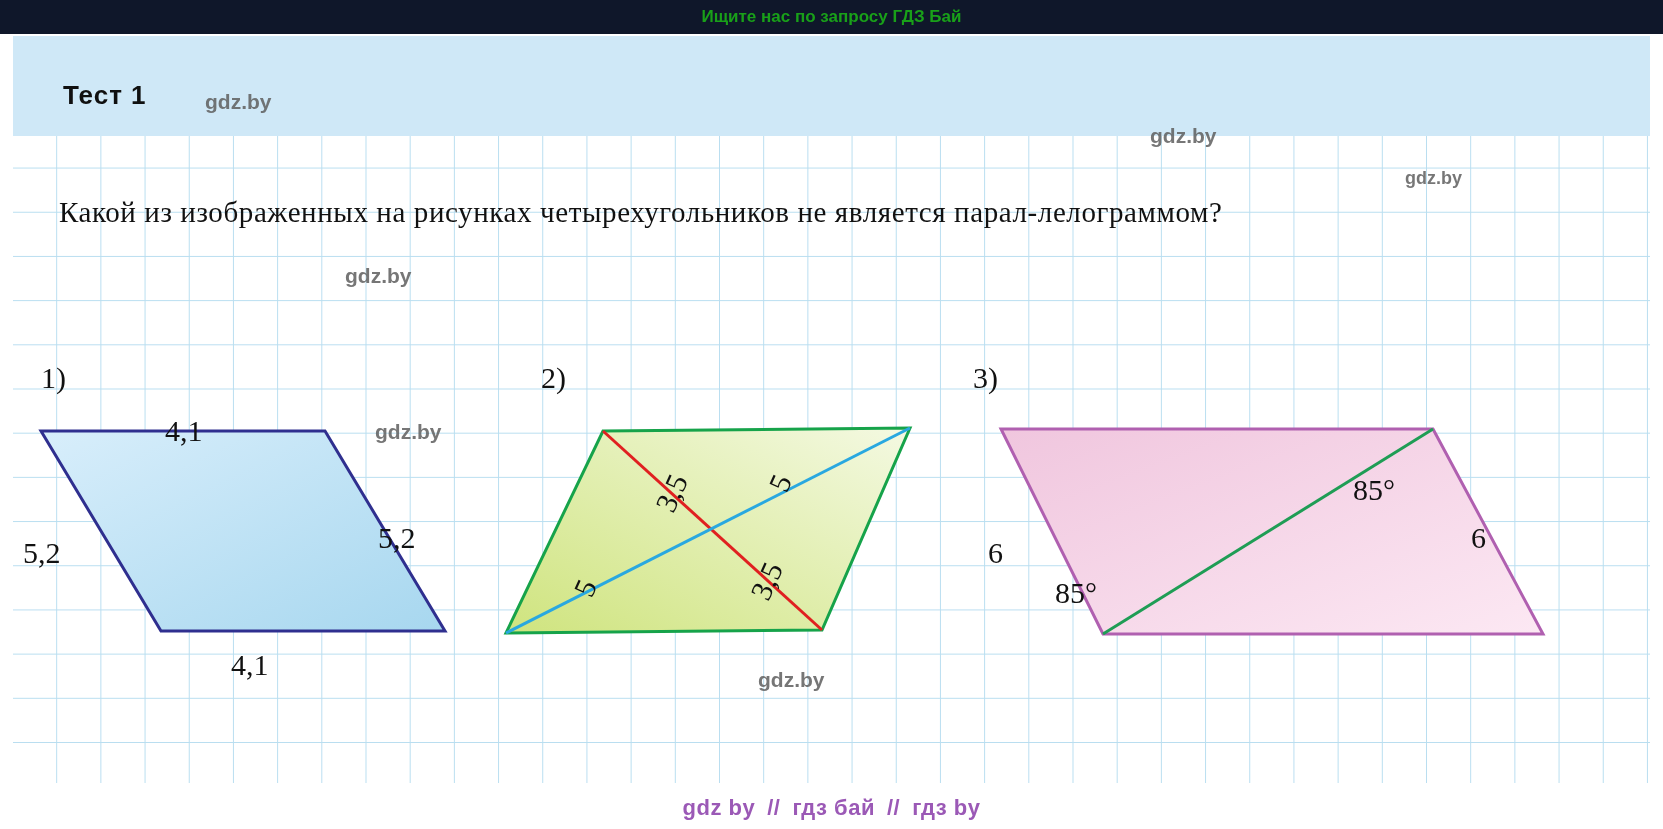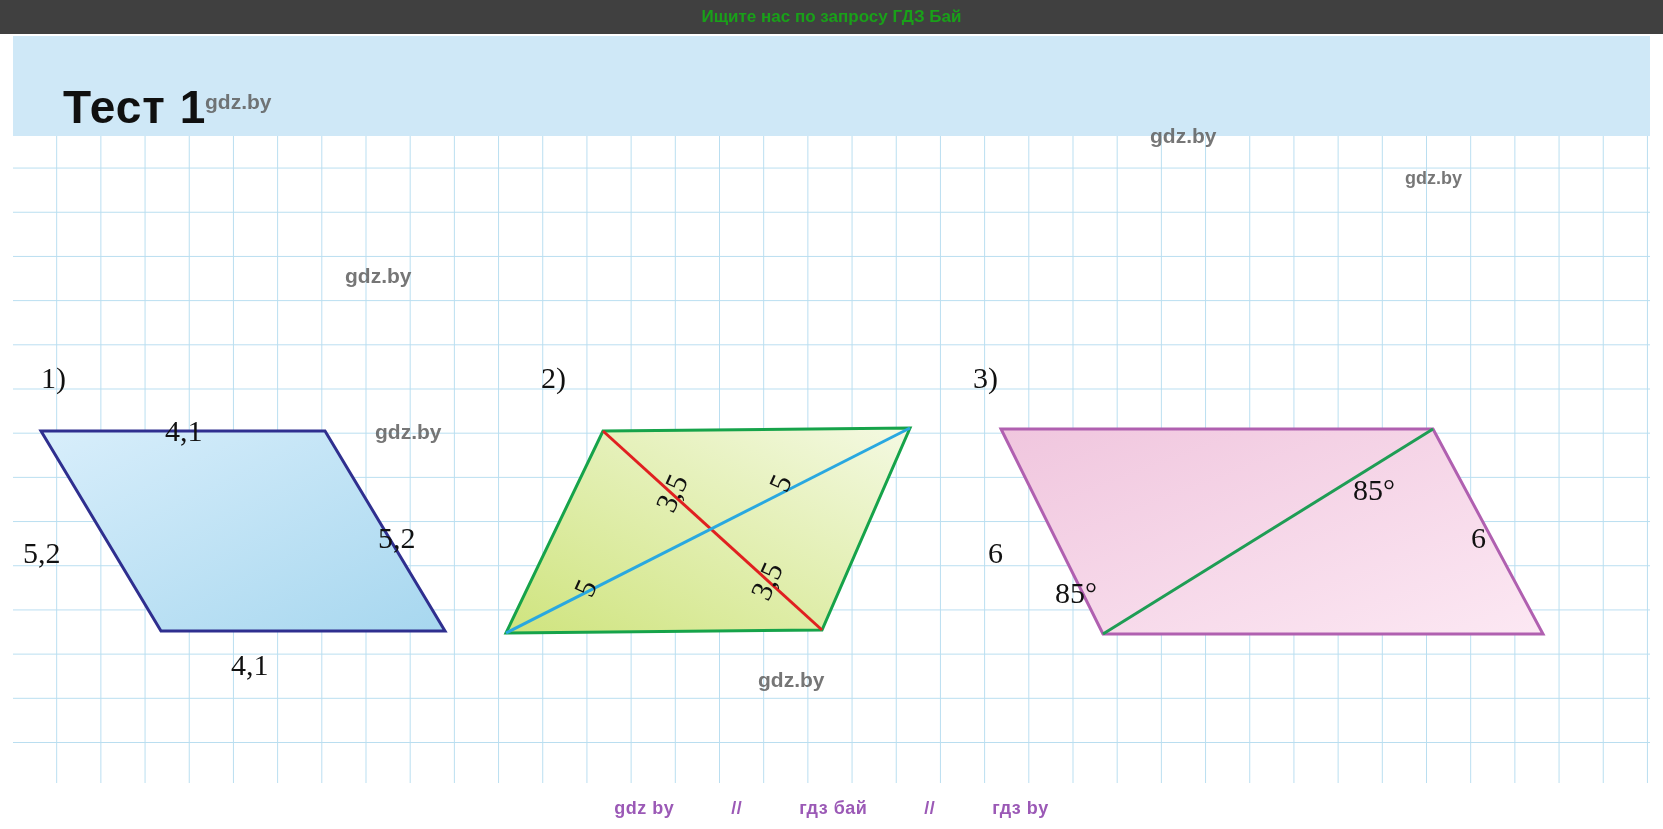--- a/index.html
+++ b/index.html
@@ -19,36 +19,35 @@
     left: 0;
     top: 0;
     width: 1663px;
     height: 34px;
     display: flex;
     align-items: center;
     justify-content: center;
     color: #19a019;
     font-size: 17px;
     font-weight: bold;
-    background: #404040;
+    background: #0f172a;
   }
   .bottom-banner {
     position: absolute;
     left: 0;
     bottom: 4px;
     width: 1663px;
     height: 34px;
     display: flex;
     align-items: center;
     justify-content: center;
     color: #9b59b6;
-    font-size: 18px;
+    font-size: 22px;
     font-weight: bold;
     letter-spacing: 0.5px;
-    gap: 45px;
   }
   .bottom-banner span { margin: 0 6px; }
 
   .sheet {
     position: absolute;
     left: 13px;
     top: 36px;
     width: 1637px;
     height: 747px;
     background-color: #ffffff;
@@ -64,21 +63,21 @@
     left: 0;
     top: 0;
     width: 1637px;
     height: 100px;
     background: #cfe8f7;
   }
   .test-title {
     position: absolute;
     left: 50px;
     top: 44px;
-    font-size: 46px;
+    font-size: 26px;
     font-weight: bold;
     color: #101010;
     letter-spacing: 1px;
   }
   .wm {
     position: absolute;
     color: #5f5f5f;
     font-size: 21px;
     font-weight: bold;
     opacity: 0.85;
@@ -136,20 +135,21 @@
   <div class="wm" style="left:192px; top:54px;">gdz.by</div>
 
   <div class="wm" style="left:1137px; top:88px;">gdz.by</div>
   <div class="wm small" style="left:1392px; top:132px;">gdz.by</div>
   <div class="wm" style="left:332px; top:228px;">gdz.by</div>
   <div class="wm" style="left:362px; top:384px;">gdz.by</div>
   <div class="wm" style="left:212px; top:568px;">gdz.by</div>
   <div class="wm" style="left:745px; top:632px;">gdz.by</div>
   <div class="wm" style="left:1270px; top:512px;">gdz.by</div>
 
+  <div class="question">Какой из изображенных на рисунках четырехугольников не является парал-лелограммом?</div>
 
 
   <div class="fig-label" style="left:28px; top:325px;">1)</div>
   <svg style="left:0px; top:330px;" width="460" height="290">
     <defs>
       <linearGradient id="g1" x1="0" y1="0" x2="1" y2="1">
         <stop offset="0%" stop-color="#d8eefb"></stop>
         <stop offset="100%" stop-color="#a7d7ef"></stop>
       </linearGradient>
     </defs>

